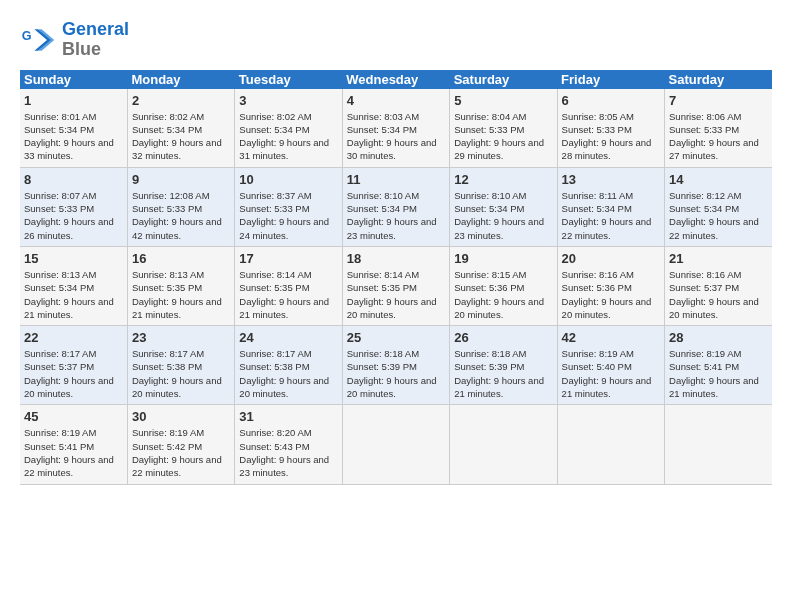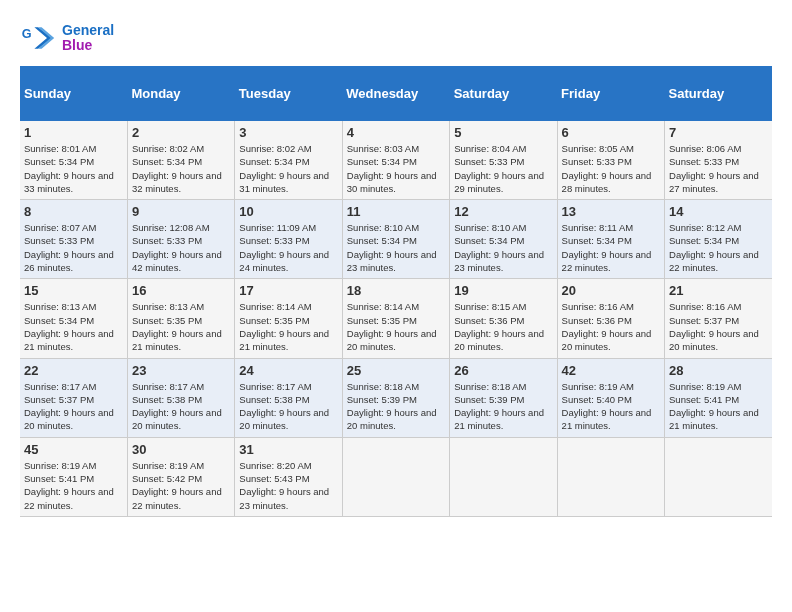--- a/index.html
+++ b/index.html
@@ -15,21 +15,21 @@
       justify-content: space-between;
       align-items: flex-start;
       margin-bottom: 10px;
     }
     .logo {
       display: flex;
       align-items: center;
       gap: 6px;
     }
     .logo-text {
-      font-size: 14px;
+      font-size: 18px;
       font-weight: bold;
       color: #333;
       line-height: 1.1;
     }
     .logo-text span {
       color: #1a6fc4;
     }
     .logo-icon {
       width: 36px;
       height: 36px;
@@ -47,21 +47,21 @@
       color: #555;
     }
     table {
       width: 100%;
       border-collapse: collapse;
       font-size: 10px;
     }
     thead th {
       background-color: #2874c5;
       color: #fff;
-      padding: 20px 4px;
+      padding: 2px 4px;
       text-align: left;
       font-size: 13px;
       font-weight: bold;
     }
     tbody tr {
       border-bottom: 1px solid #ccc;
     }
     tbody tr:nth-child(odd) {
       background-color: #f5f5f5;
     }
@@ -93,21 +93,21 @@
 
 <div class="header">
   <div class="logo">
     <svg class="logo-icon" viewBox="0 0 40 40">
       <text x="2" y="20" font-size="14" fill="#1a6fc4" font-weight="bold">G</text>
       <polygon points="20,8 36,20 20,32 16,32 30,20 16,8" fill="#1a6fc4"></polygon>
       <polygon points="24,8 38,20 24,32 20,32 34,20 20,8" fill="#5ba3e0"></polygon>
     </svg>
     <div class="logo-text">
       <span>General</span><br>
-      <span style="color:#a21caf;">Blue</span>
+      <span style="color:#737373;">Blue</span>
     </div>
   </div>
   <div class="title-block">
     <div class="month-title"></div>
     <div class="location-title"></div>
   </div>
 </div>
 
 <table>
   <thead>
@@ -193,21 +193,21 @@
           <span class="day-num">9</span>
         <div class="day-info">
           <span>Sunrise: 12:08 AM</span><br>
           <span>Sunset: 5:33 PM</span><br>
           <span>Daylight: 9 hours and 42 minutes.</span>
         </div>
         </td>
         <td>
           <span class="day-num">10</span>
         <div class="day-info">
-          <span>Sunrise: 11:09 AM</span><br>
+          <span>Sunrise: 8:37 AM</span><br>
           <span>Sunset: 5:33 PM</span><br>
           <span>Daylight: 9 hours and 24 minutes.</span>
         </div>
         </td>
         <td>
           <span class="day-num">11</span>
         <div class="day-info">
           <span>Sunrise: 8:10 AM</span><br>
           <span>Sunset: 5:34 PM</span><br>
           <span>Daylight: 9 hours and 23 minutes.</span>

